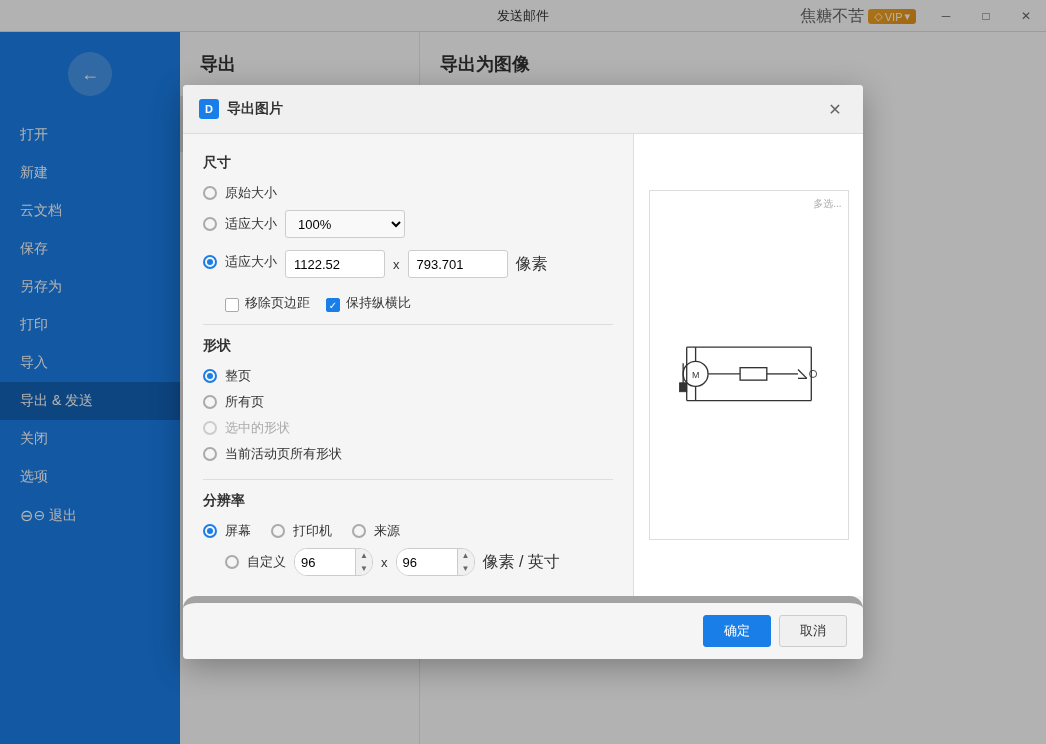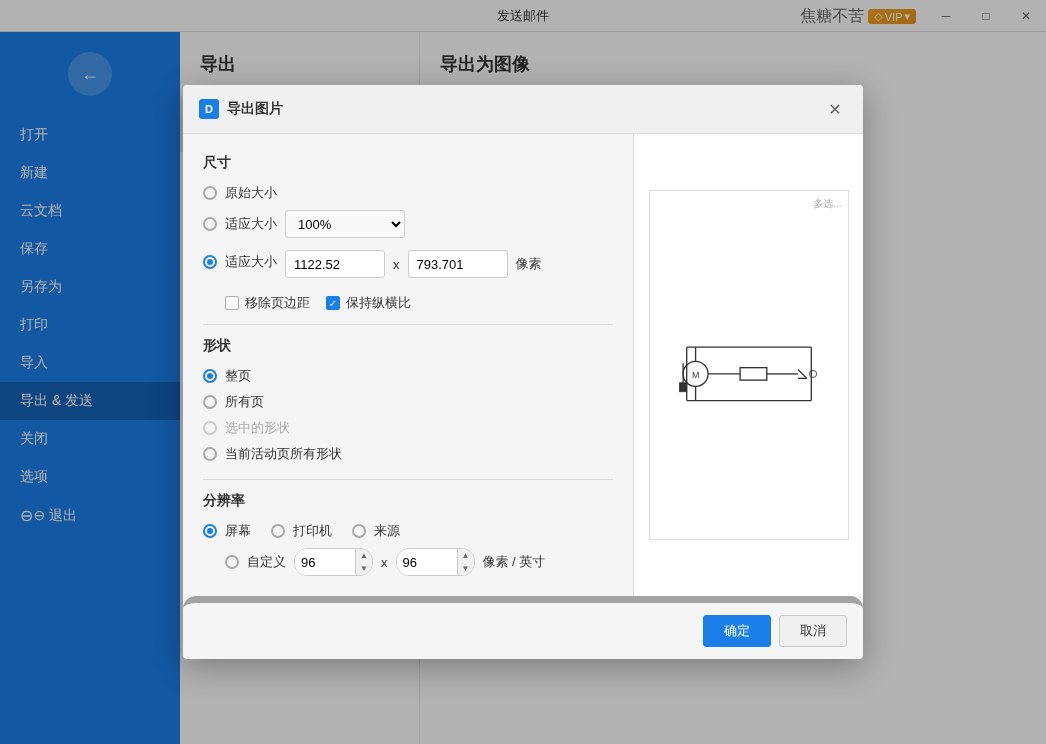--- a/index.html
+++ b/index.html
@@ -347,21 +347,21 @@
     .size-input {
       border: 1px solid #ccc;
       border-radius: 3px;
       padding: 4px 8px;
       font-size: 13px;
       width: 100px;
       height: 28px;
       background: #fff;
     }
     .size-unit {
-      font-size: 13px;
+      font-size: 16px;
       color: #333;
     }
     .size-x { font-size: 13px; color: #333; }
 
     
     .zoom-select {
       border: 1px solid #ccc;
       border-radius: 3px;
       padding: 3px 8px;
       font-size: 13px;
@@ -373,21 +373,21 @@
     
     .checkbox-row {
       display: flex;
       align-items: center;
       gap: 16px;
       margin-top: 8px;
       margin-left: 22px;
     }
     .checkbox-item {
       display: flex;
-      align-items: center;
+      align-items: flex-end;
       gap: 6px;
       font-size: 13px;
       color: #333;
       cursor: pointer;
     }
     .checkbox-box {
       width: 14px;
       height: 14px;
       border: 1px solid #aaa;
       border-radius: 2px;

